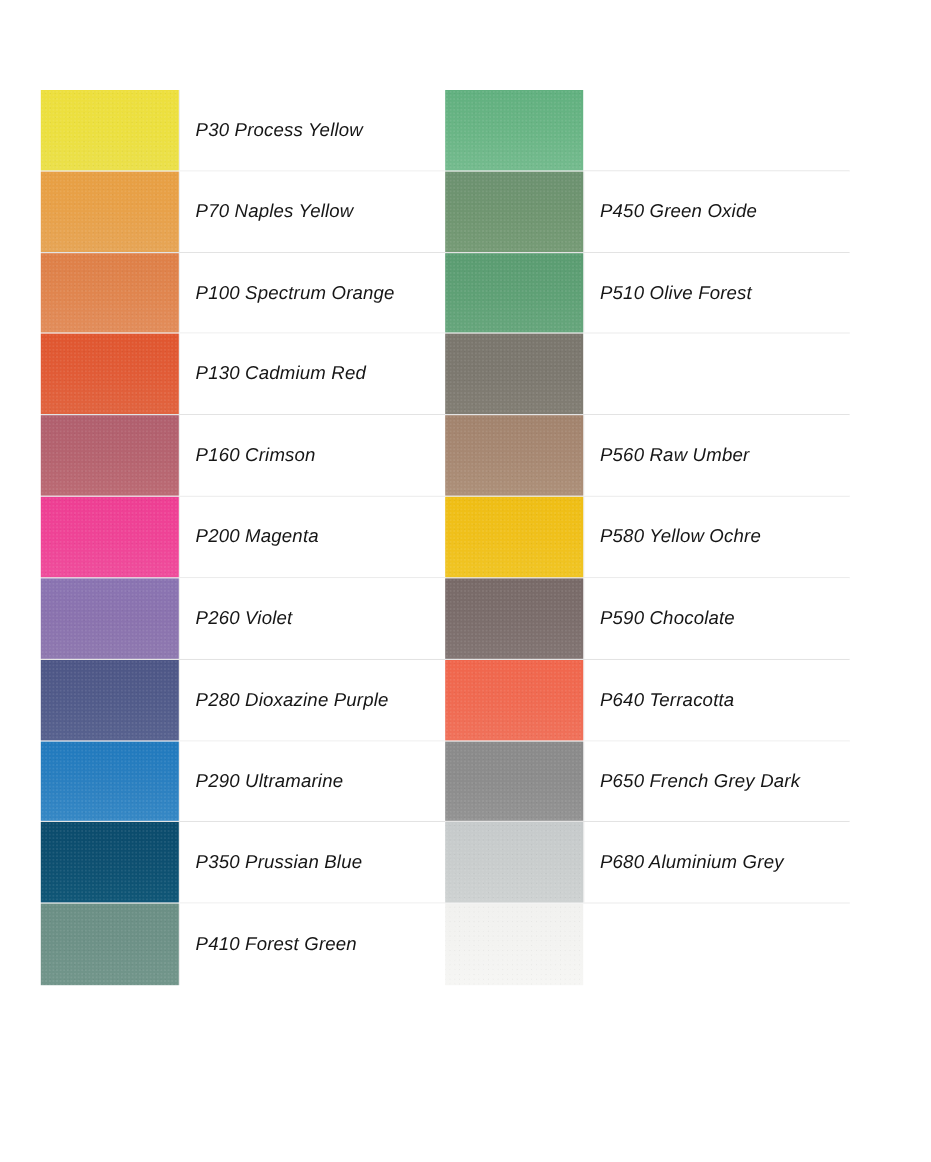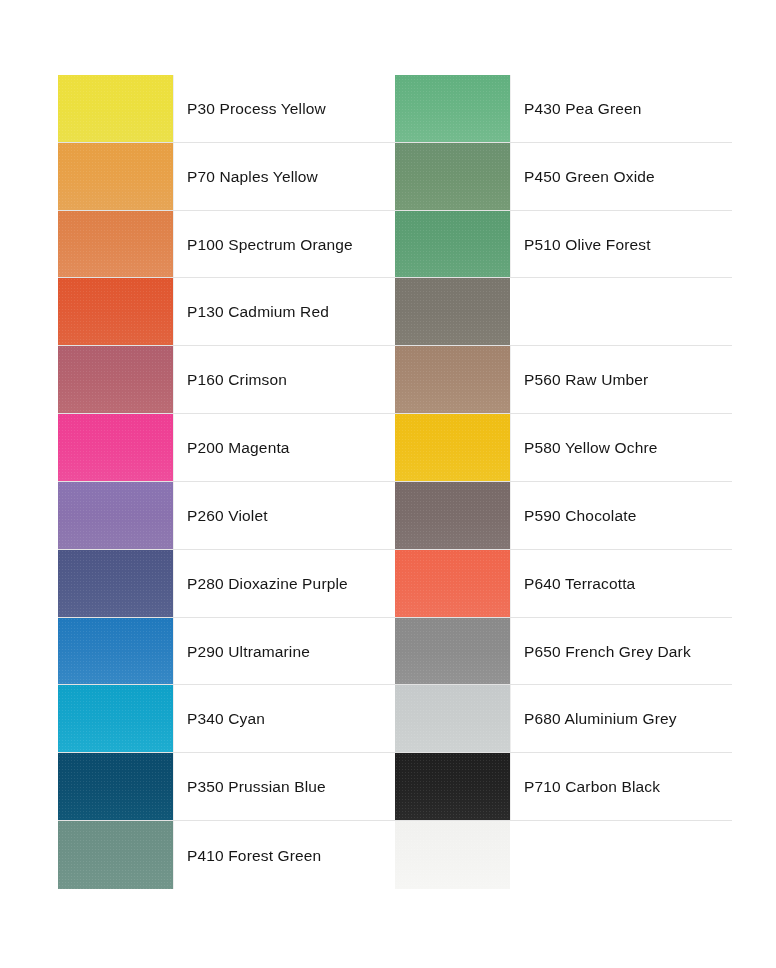--- a/index.html
+++ b/index.html
@@ -19,27 +19,28 @@
   #sheet {
     position: relative;
     width: 776px;
     height: 968px;
     background: #ffffff;
   }
 
   
   #swatch-table {
     position: absolute;
-    left: 58px;
+    left: 34px;
     top: 75px;
     width: 674px;
     height: 814px;
     display: flex;
     flex-direction: row;
     box-sizing: border-box;
+    font-style: italic;
   }
 
   .swatch-column {
     display: flex;
     flex-direction: column;
     width: 337px;
     height: 814px;
     box-sizing: border-box;
   }
 
@@ -155,45 +156,36 @@
             <span class="swatch-label">P280 Dioxazine Purple</span>
           </div>
         </div>
         <div class="swatch-row">
           <div class="swatch-chip" style="background: linear-gradient(rgb(32, 121, 189) 0%, rgb(42, 127, 192) 50%, rgb(54, 136, 197) 100%);"></div>
           <div class="swatch-label-cell">
             <span class="swatch-label">P290 Ultramarine</span>
           </div>
         </div>
         <div class="swatch-row">
-          <div class="swatch-chip" style="background: linear-gradient(rgb(15, 161, 200) 0%, rgb(21, 165, 203) 50%, rgb(30, 173, 208) 100%);"></div>
-          <div class="swatch-label-cell">
-            <span class="swatch-label">P340 Cyan</span>
-          </div>
-        </div>
-        <div class="swatch-row">
           <div class="swatch-chip" style="background: linear-gradient(rgb(11, 75, 108) 0%, rgb(13, 79, 112) 50%, rgb(16, 87, 119) 100%);"></div>
           <div class="swatch-label-cell">
             <span class="swatch-label">P350 Prussian Blue</span>
           </div>
         </div>
         <div class="swatch-row last-row">
           <div class="swatch-chip" style="background: linear-gradient(rgb(107, 143, 133) 0%, rgb(109, 145, 135) 50%, rgb(114, 150, 139) 100%);"></div>
           <div class="swatch-label-cell">
             <span class="swatch-label">P410 Forest Green</span>
           </div>
         </div>
       </div>
 
     <div class="swatch-column">
         <div class="swatch-row">
           <div class="swatch-chip" style="background: linear-gradient(rgb(97, 176, 127) 0%, rgb(105, 181, 133) 50%, rgb(116, 187, 142) 100%);"></div>
-          <div class="swatch-label-cell">
-            <span class="swatch-label">P430 Pea Green</span>
-          </div>
         </div>
         <div class="swatch-row">
           <div class="swatch-chip" style="background: linear-gradient(rgb(108, 145, 112) 0%, rgb(111, 149, 112) 50%, rgb(118, 155, 118) 100%);"></div>
           <div class="swatch-label-cell">
             <span class="swatch-label">P450 Green Oxide</span>
           </div>
         </div>
         <div class="swatch-row">
           <div class="swatch-chip" style="background: linear-gradient(rgb(90, 156, 113) 0%, rgb(94, 160, 117) 50%, rgb(102, 166, 124) 100%);"></div>
           <div class="swatch-label-cell">
@@ -230,26 +222,20 @@
         <div class="swatch-row">
           <div class="swatch-chip" style="background: linear-gradient(rgb(138, 138, 138) 0%, rgb(140, 140, 140) 50%, rgb(147, 147, 147) 100%);"></div>
           <div class="swatch-label-cell">
             <span class="swatch-label">P650 French Grey Dark</span>
           </div>
         </div>
         <div class="swatch-row">
           <div class="swatch-chip" style="background: linear-gradient(rgb(198, 202, 203) 0%, rgb(201, 205, 205) 50%, rgb(206, 210, 210) 100%);"></div>
           <div class="swatch-label-cell">
             <span class="swatch-label">P680 Aluminium Grey</span>
-          </div>
-        </div>
-        <div class="swatch-row">
-          <div class="swatch-chip" style="background: linear-gradient(rgb(31, 31, 31) 0%, rgb(35, 35, 35) 50%, rgb(42, 42, 42) 100%);"></div>
-          <div class="swatch-label-cell">
-            <span class="swatch-label">P710 Carbon Black</span>
           </div>
         </div>
         <div class="swatch-row last-row">
           <div class="swatch-chip" style="background: linear-gradient(rgb(241, 241, 239) 0%, rgb(243, 243, 241) 50%, rgb(246, 246, 244) 100%);"></div>
         </div>
       </div>
 
   </div>
 
 </div>

